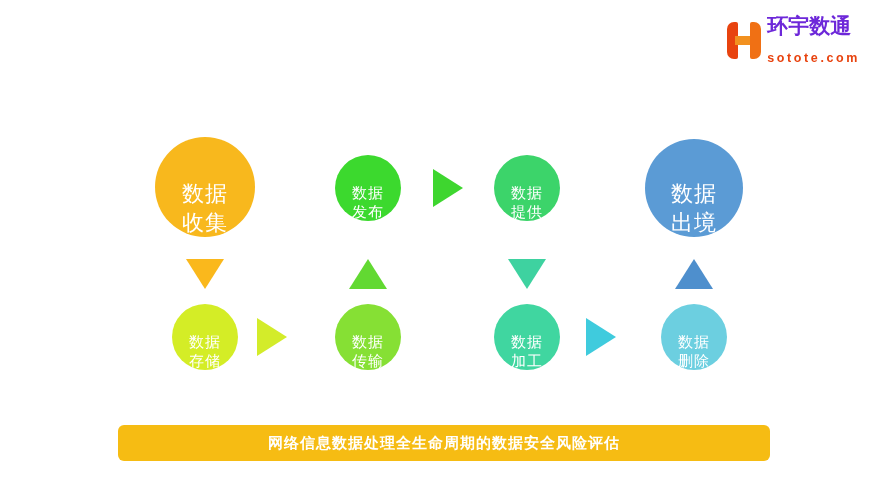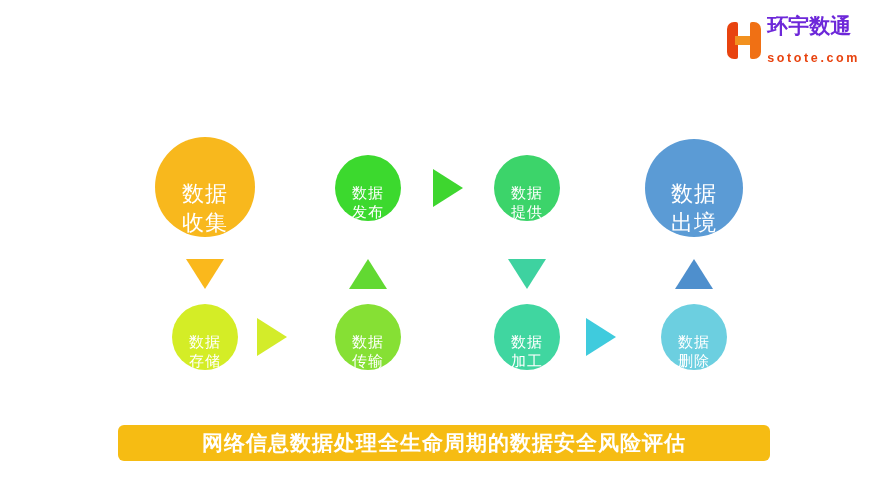--- a/index.html
+++ b/index.html
@@ -148,21 +148,21 @@
     width: 652px;
     height: 36px;
     border-radius: 6px;
     background: #f6bc13;
     display: flex;
     align-items: center;
     justify-content: center;
   }
   #banner-text {
     color: #ffffff;
-    font-size: 21px;
+    font-size: 15px;
     font-weight: 700;
     letter-spacing: 1px;
     white-space: nowrap;
   }
 </style>
 </head>
 <body style="background: rgb(255, 255, 255);">
 
 <div id="header">
 

